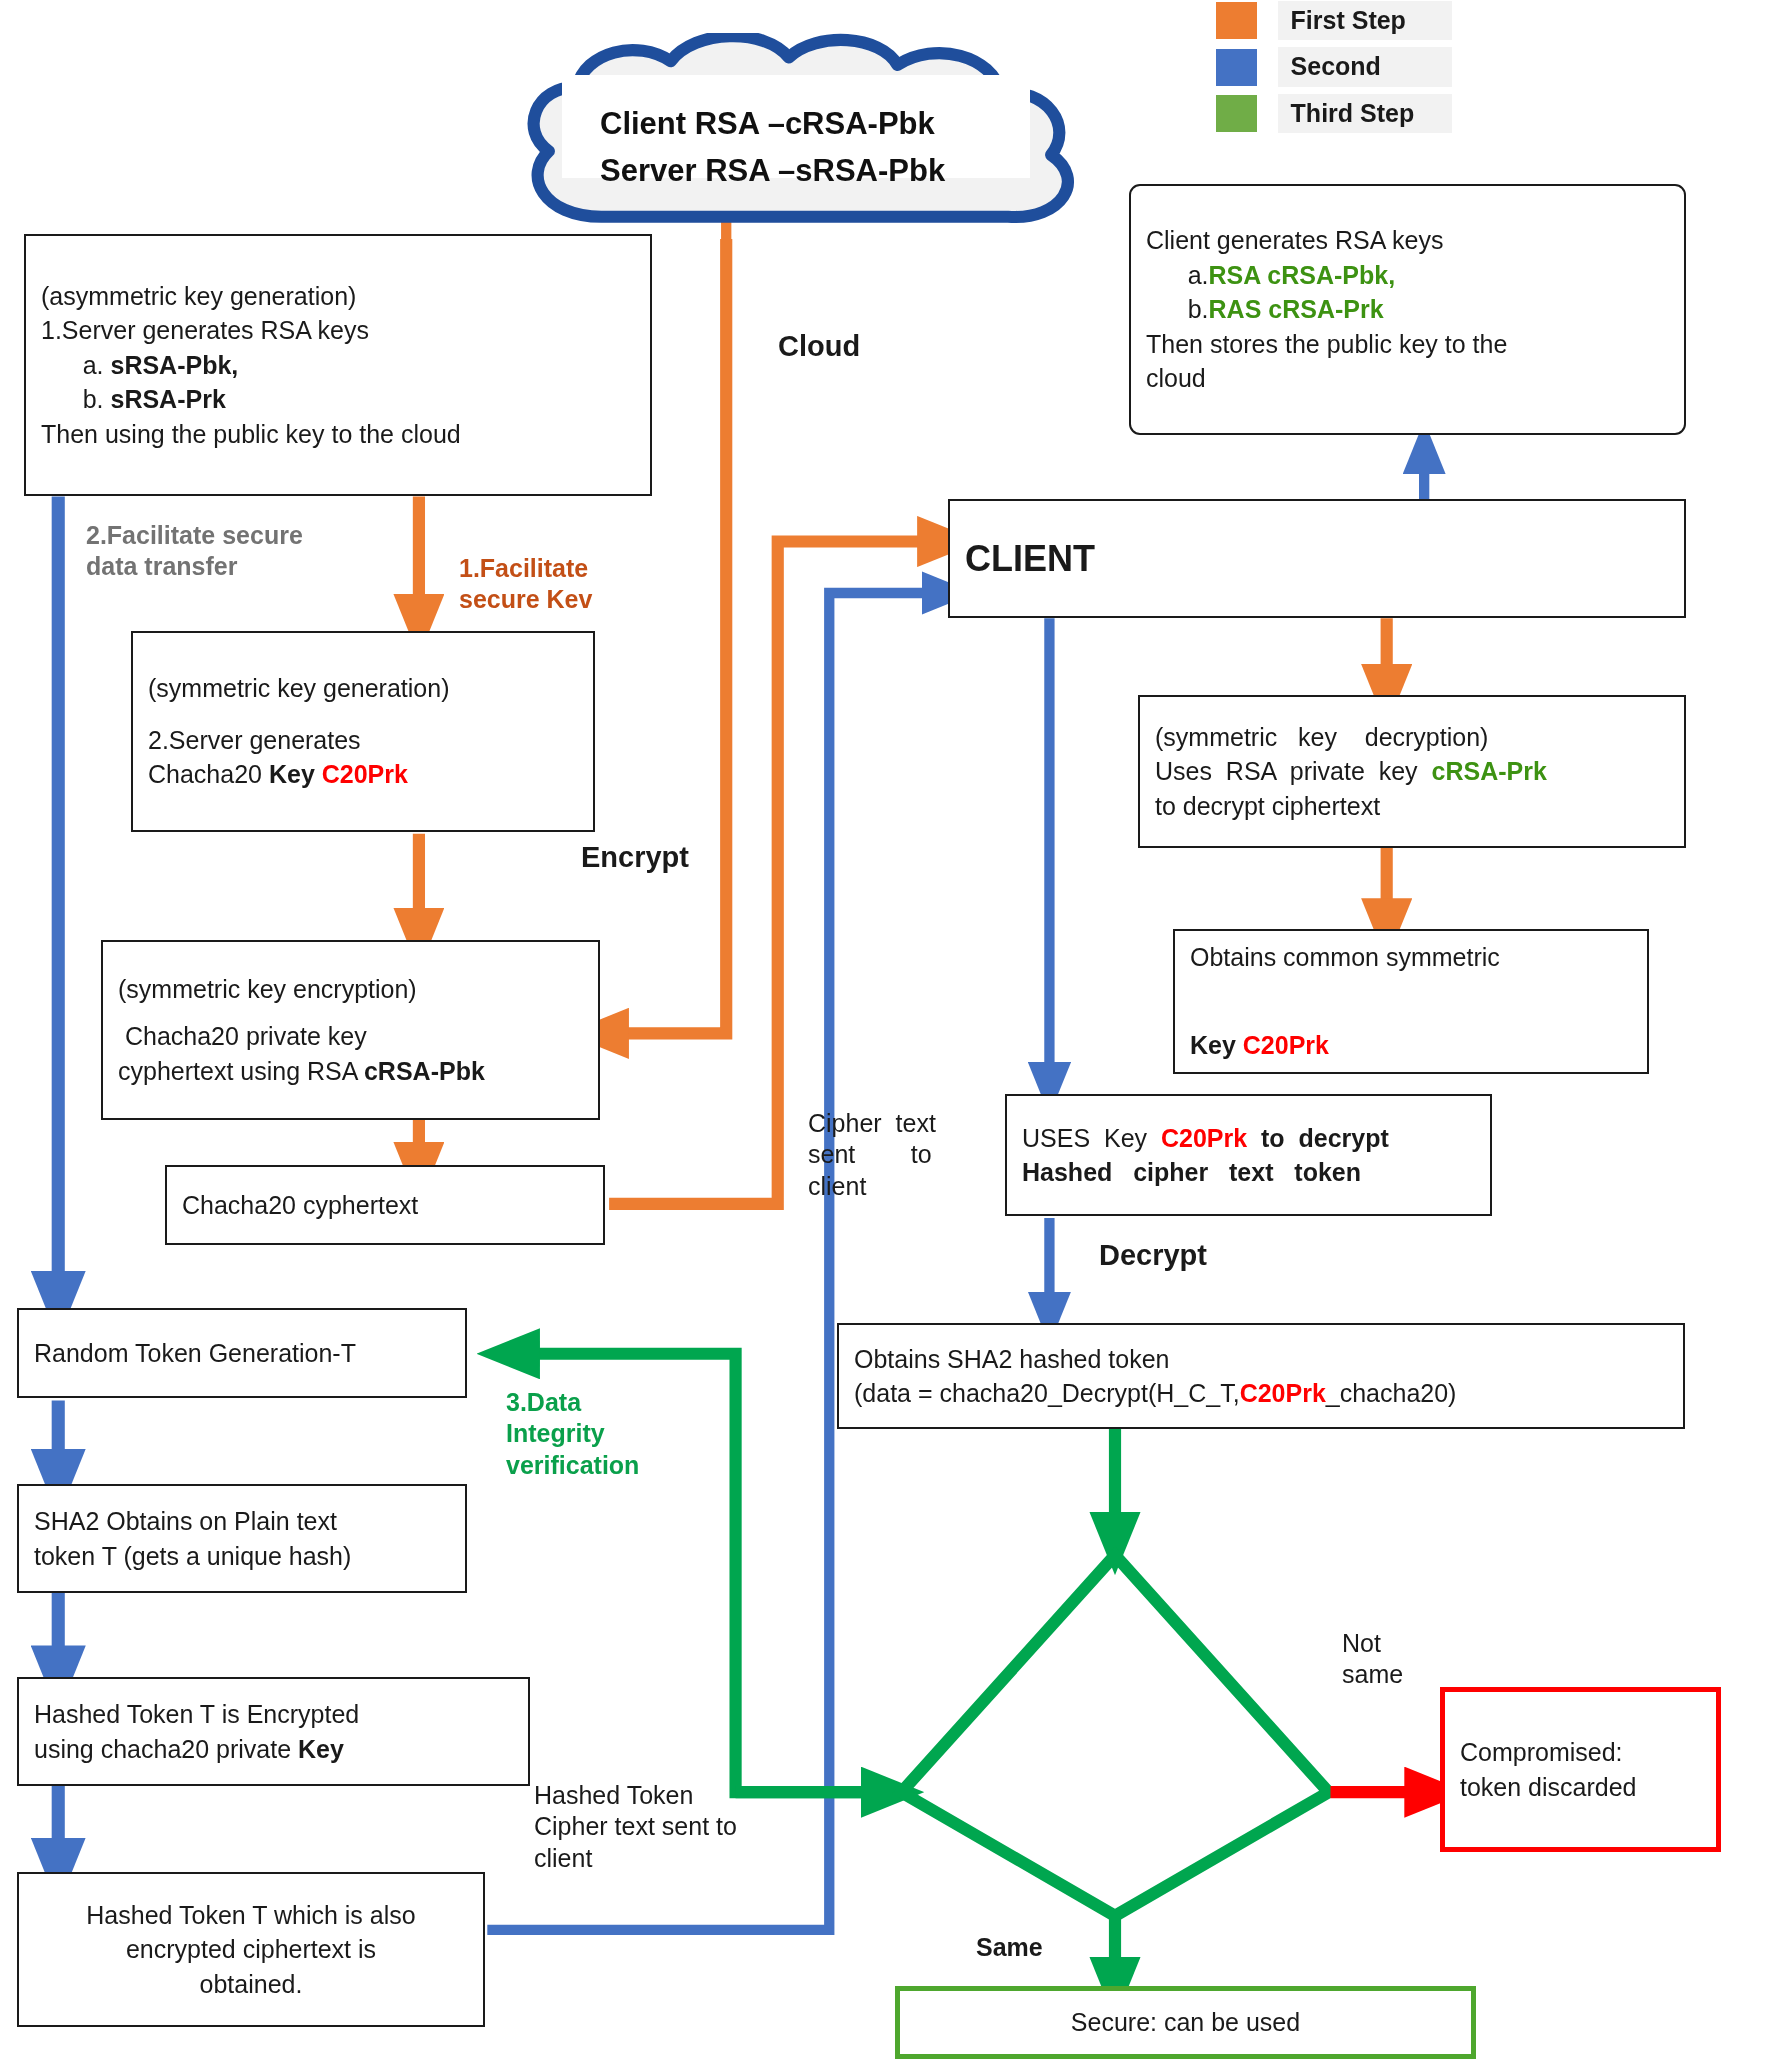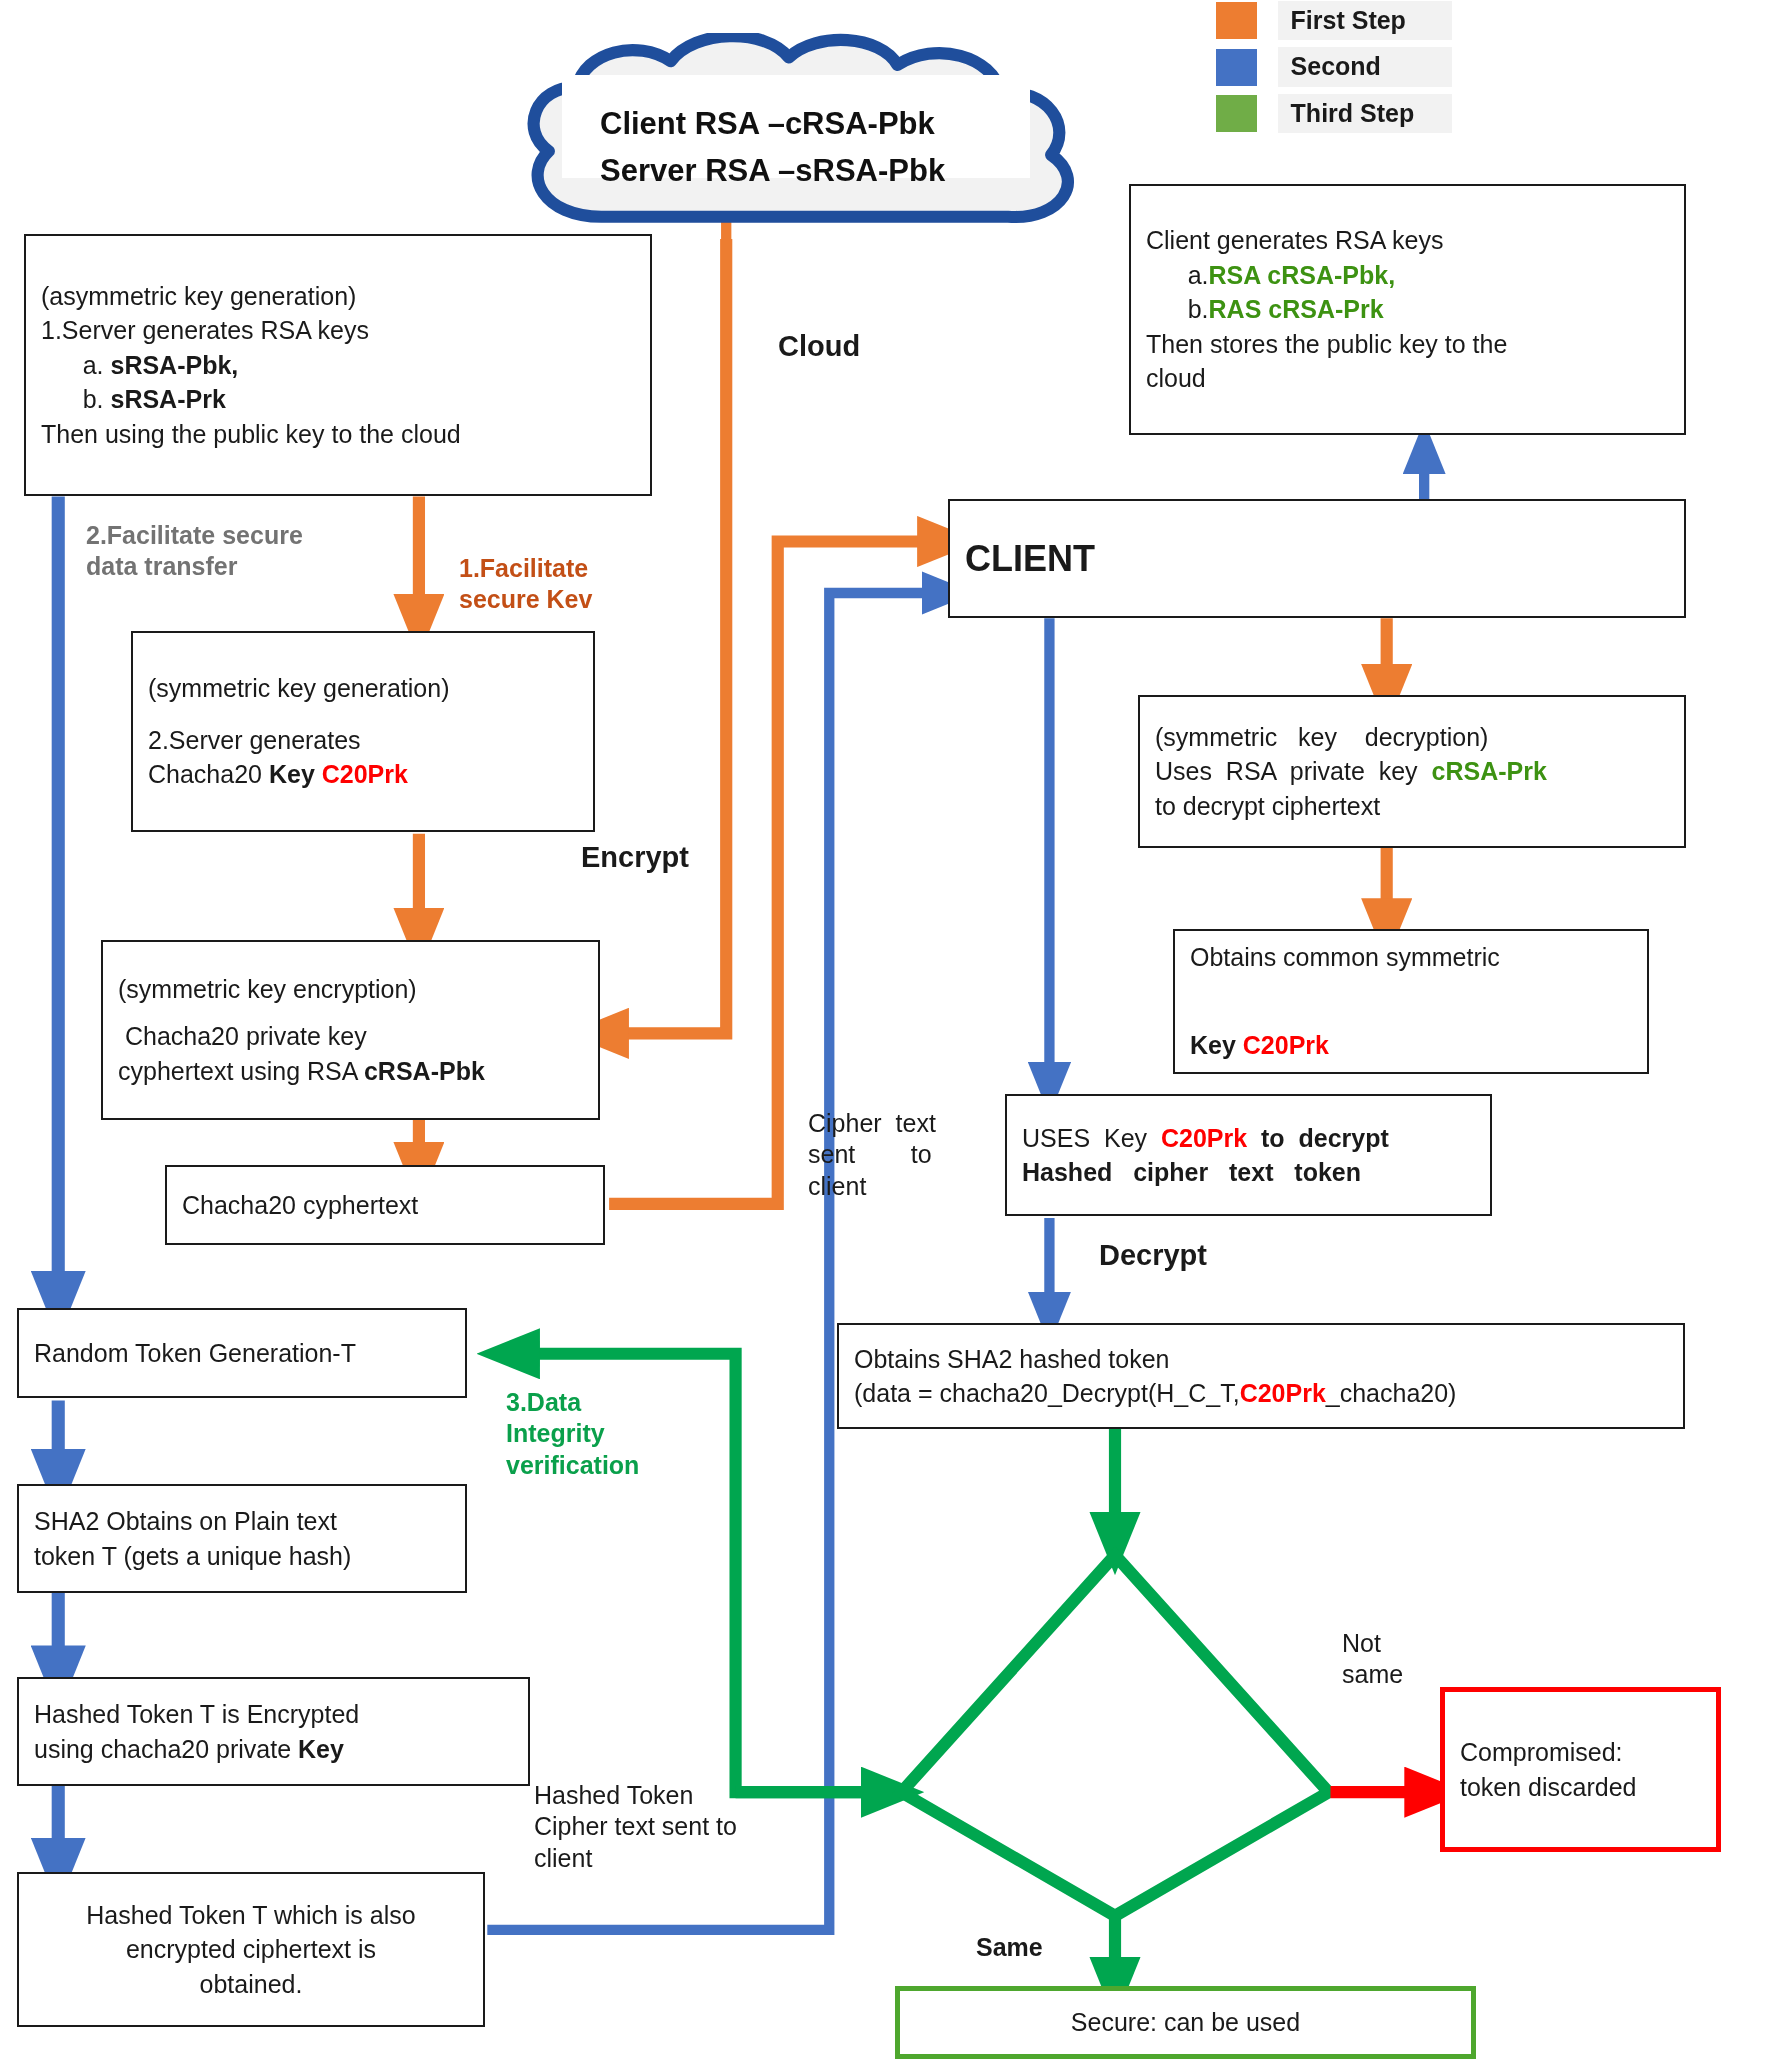--- a/index.html
+++ b/index.html
@@ -174,21 +174,21 @@
   <div class="lbl big" style="left:778px;top:328px;">Cloud</div>
 
   <div class="box" style="left:24px;top:234px;width:628px;height:262px;">
     <span class="ln">(asymmetric key generation)</span>
     <span class="ln">1.Server generates RSA keys</span>
     <span class="ln"><span>      a. </span><span class="b">sRSA-Pbk,</span></span>
     <span class="ln"><span>      b. </span><span class="b">sRSA-Prk</span></span>
     <span class="ln">Then using the public key to the cloud</span>
   </div>
 
-  <div class="box" style="left:1129px;top:184px;width:557px;height:251px;">
+  <div class="box" style="left:1129px;top:184px;width:557px;height:251px;border-radius:11px;">
     <span class="ln">Client generates RSA keys</span>
     <span class="ln"><span>      a.</span><span class="green">RSA cRSA-Pbk,</span></span>
     <span class="ln"><span>      b.</span><span class="green">RAS cRSA-Prk</span></span>
     <span class="ln">Then stores the public key to the</span>
     <span class="ln">cloud</span>
   </div>
 
   <div class="lbl blue" style="left:86px;top:520px;width:272px;">2.Facilitate secure
 data transfer</div>
   <div class="lbl orange" style="left:459px;top:553px;width:215px;">1.Facilitate

